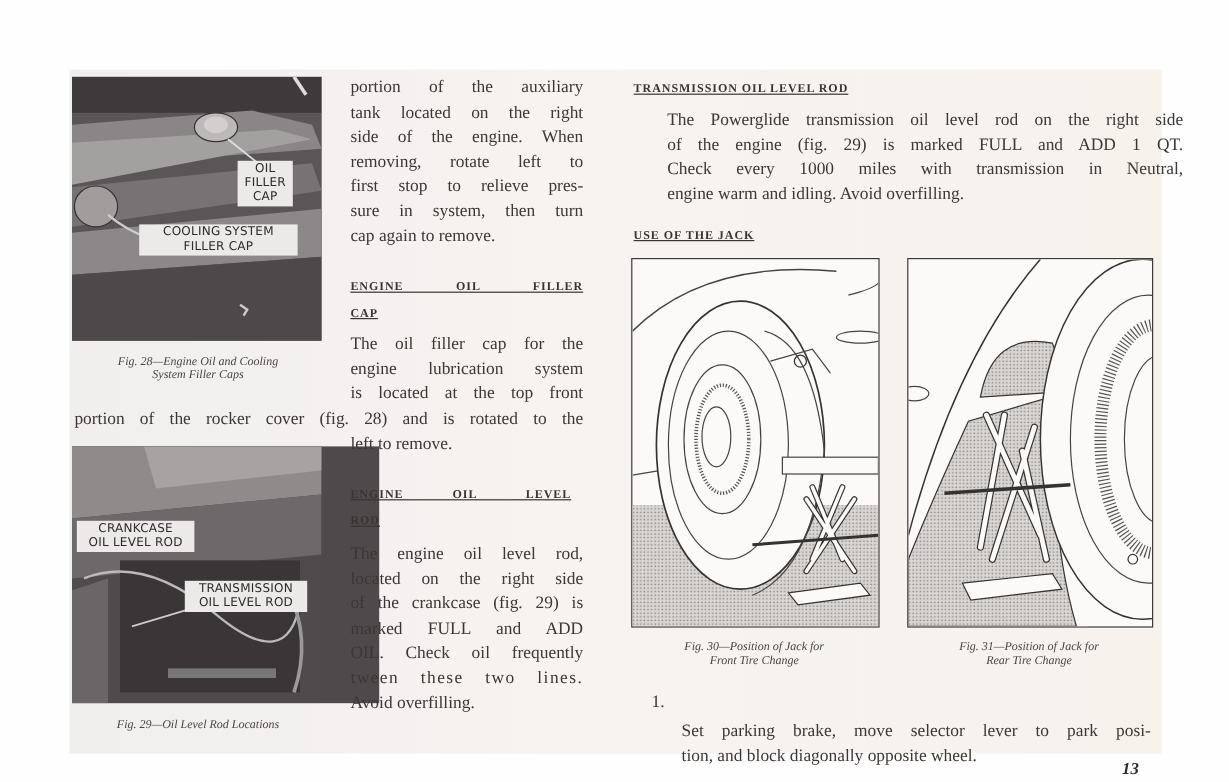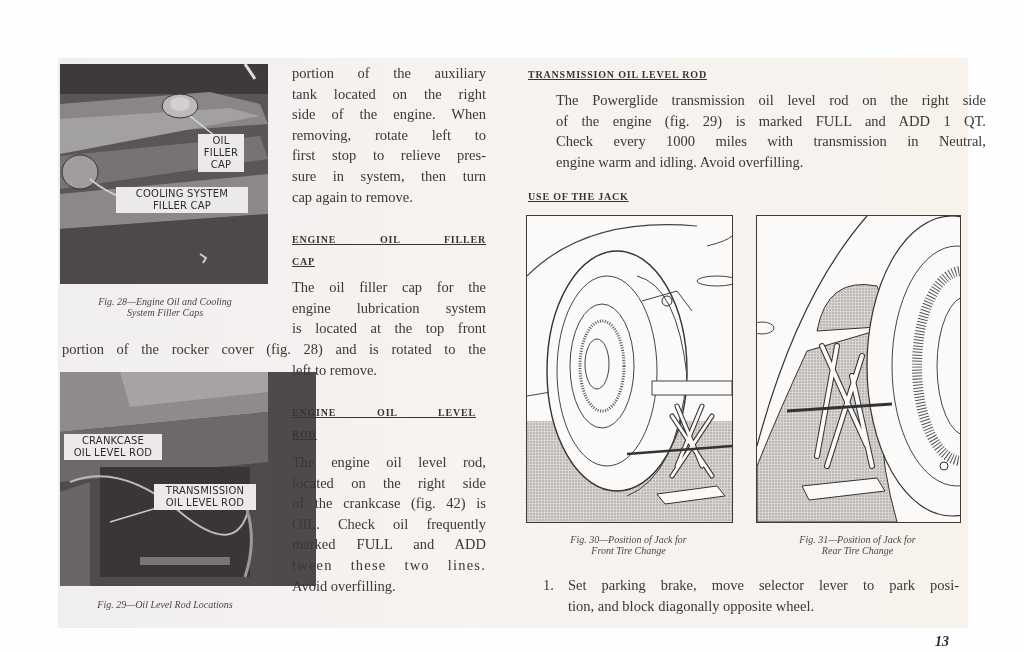--- a/index.html
+++ b/index.html
@@ -108,23 +108,23 @@
 </div>
 
 <div class="abs head" style="left:292px;top:402px;width:184px;">
   <span class="line">ENGINE OIL LEVEL</span>
   <span class="line last">ROD</span>
 </div>
 
 <div class="abs body" style="left:292px;top:452px;width:194px;">
   <span class="line">The engine oil level rod,</span>
   <span class="line">located on the right side</span>
-  <span class="line">of the crankcase (fig. 42) is</span>
+  <span class="line">of the crankcase (fig. 29) is</span>
+  <span class="line">marked FULL and ADD</span>
   <span class="line">OIL. Check oil frequently</span>
-  <span class="line">marked FULL and ADD</span>
   <span class="line" style="letter-spacing:1.2px;">tween these two lines.</span>
   <span class="line last">Avoid overfilling.</span>
 </div>
 
 <div class="abs head" style="left:528px;top:64px;width:430px;">
   <span class="line last">TRANSMISSION OIL LEVEL ROD</span>
 </div>
 <div class="abs body" style="left:556px;top:90px;width:430px;">
   <span class="line">The Powerglide transmission oil level rod on the right side</span>
   <span class="line">of the engine (fig. 29) is marked FULL and ADD 1 QT.</span>
@@ -193,19 +193,19 @@
     <circle cx="187" cy="250" r="4" fill="none" stroke="#333"></circle>
   </svg>
 </div>
 <div class="caption" style="left:756px;top:534px;width:203px;">
   <div>Fig. 31—Position of Jack for</div>
   <div>Rear Tire Change</div>
 </div>
 
 <div class="abs body" style="left:543px;top:575px;width:416px;">
   <span class="abs" style="left:0;top:0;">1.</span>
-  <div style="margin-left:25px;">
+  <div style="margin-left:25px;margin-top:24px;">
     <span class="line">Set parking brake, move selector lever to park posi-</span>
     <span class="line last">tion, and block diagonally opposite wheel.</span>
   </div>
 </div>
 
 <div class="pagenum" style="left:935px;top:634px;">13</div>
 
 </body></html>

